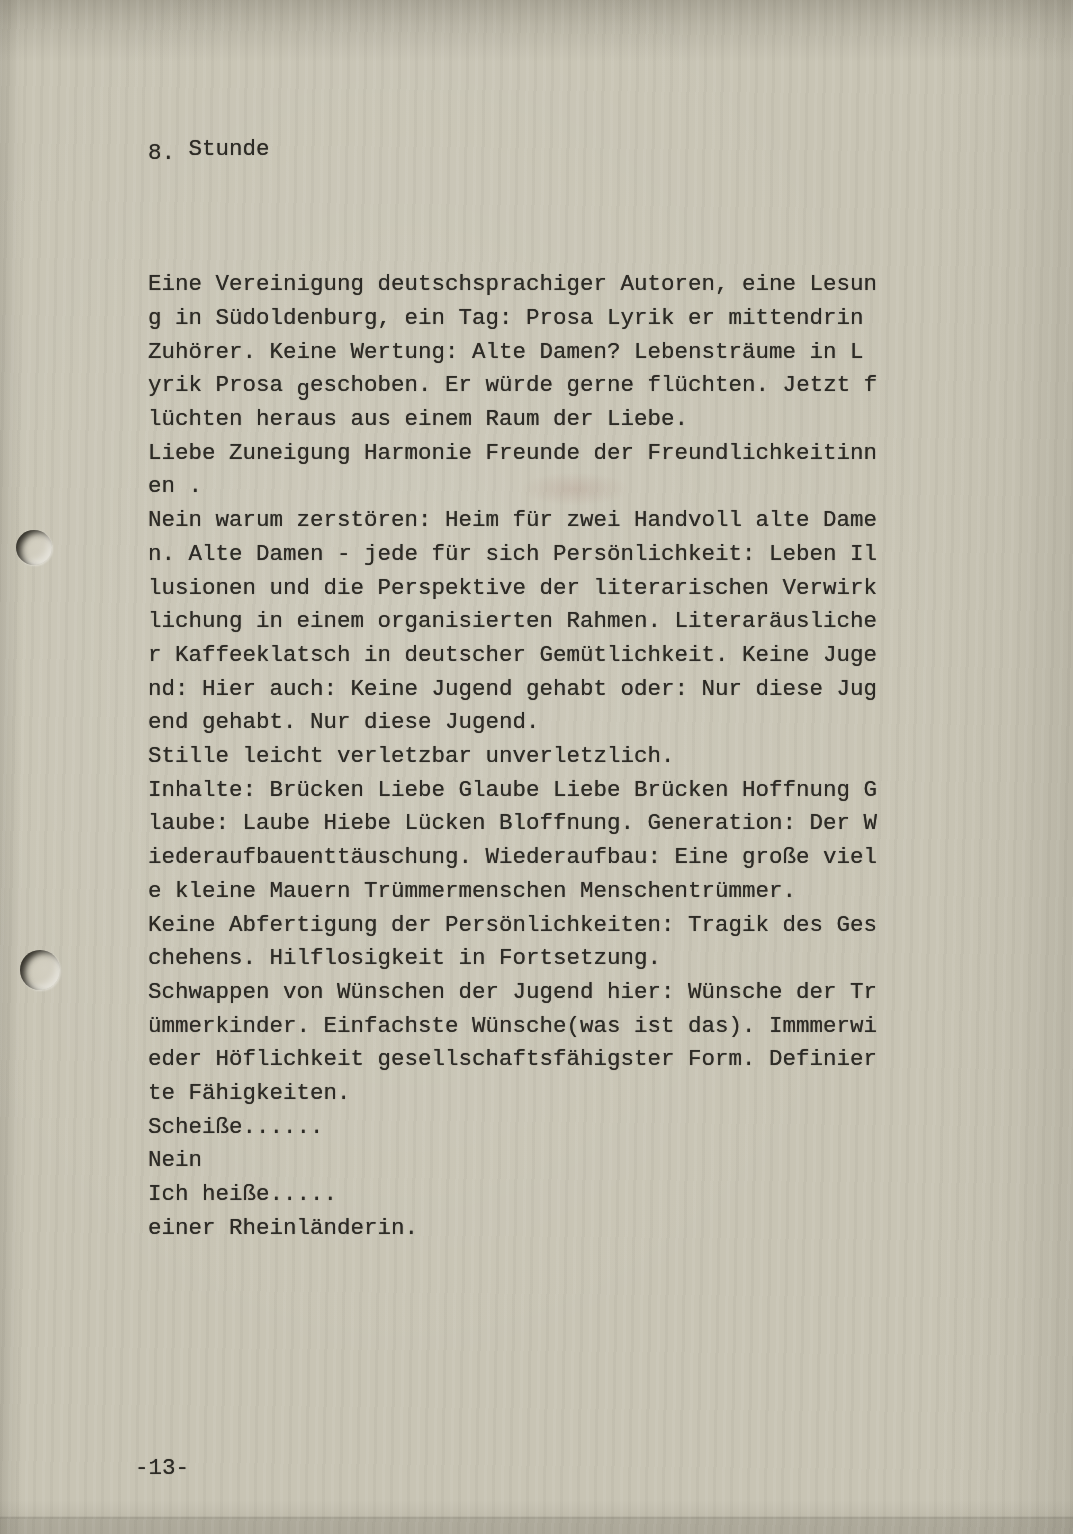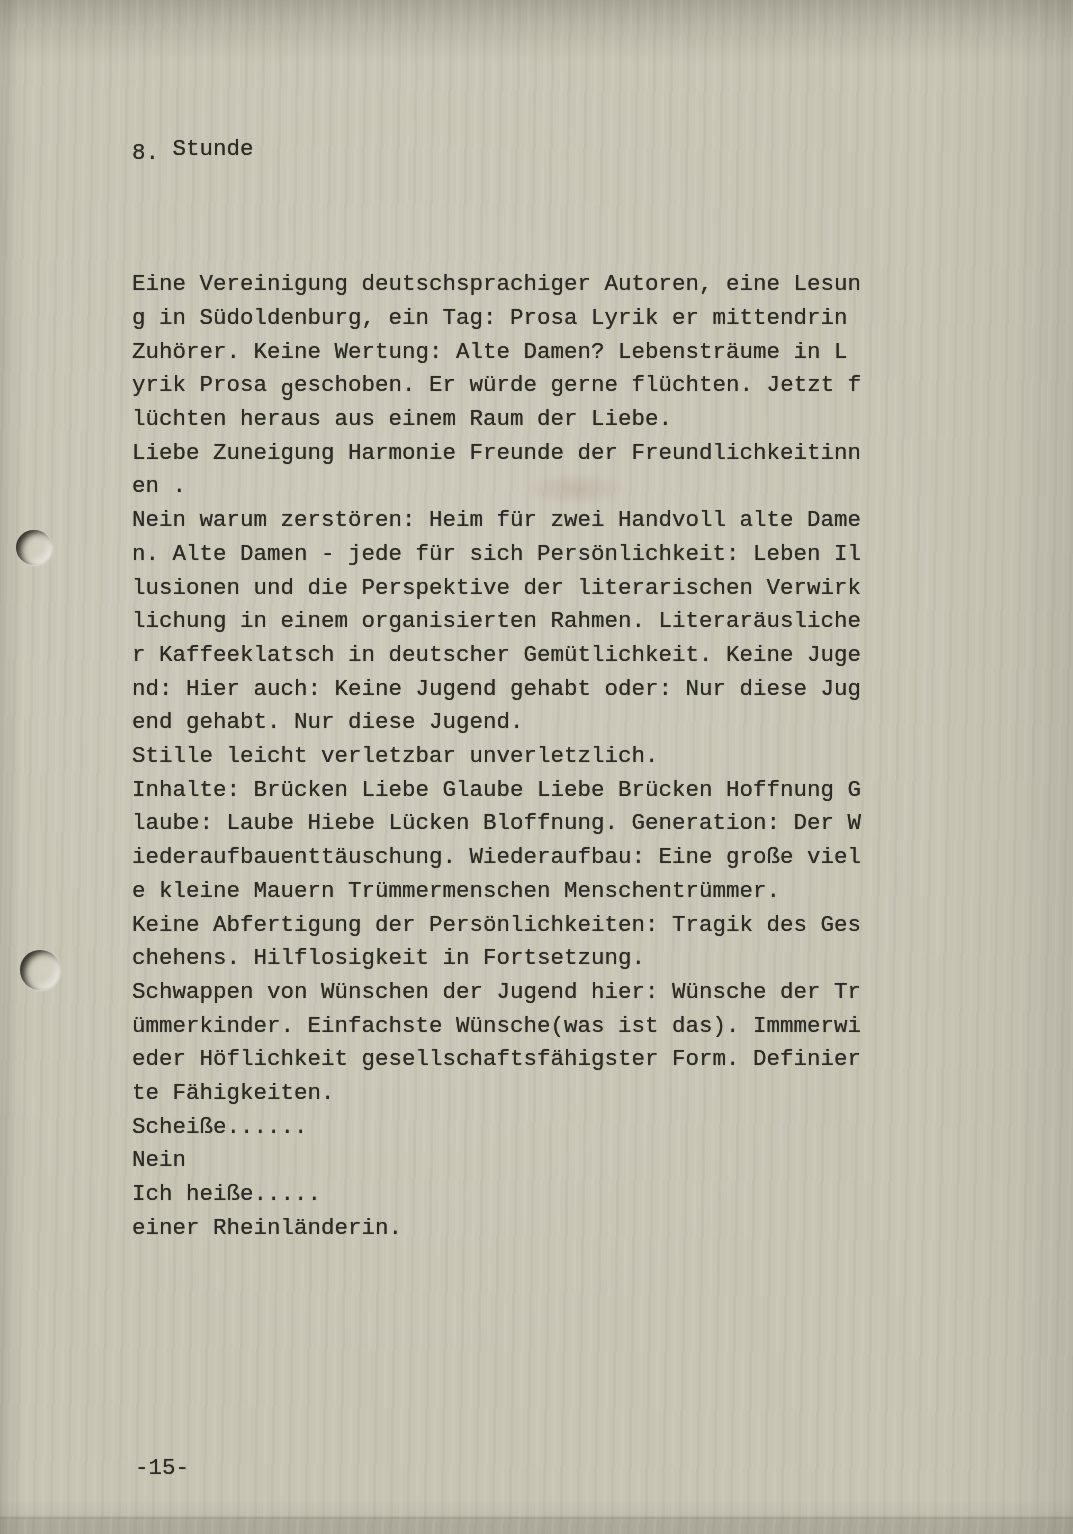--- a/index.html
+++ b/index.html
@@ -26,21 +26,21 @@
       linear-gradient(180deg, rgba(75,70,58,0.26) 0px, rgba(75,70,58,0.12) 26px, rgba(75,70,58,0.0) 62px),
       
       linear-gradient(90deg, rgba(70,66,55,0.16) 0px, rgba(70,66,55,0.0) 22px),
       
       linear-gradient(270deg, rgba(70,66,55,0.12) 0px, rgba(70,66,55,0.03) 60px, rgba(70,66,55,0.0) 140px),
       
       linear-gradient(0deg, rgba(60,56,46,0.20) 0px, rgba(60,56,46,0.18) 15px, rgba(60,56,46,0.30) 16px, rgba(60,56,46,0.06) 18px, rgba(60,56,46,0.0) 34px);
   }
   .text-block {
     position: absolute;
-    left: 132px;
+    left: 148px;
     top: 66px;
     width: 800px;
     font-family: "Liberation Mono", "DejaVu Sans Mono", monospace;
     font-size: 22.5px;
     line-height: 33.7px;
     color: #2d2b26;
     text-shadow: 0 0 0.8px rgba(45,42,36,0.85);
     white-space: pre;
   }
   .line { white-space: pre; }
@@ -86,14 +86,14 @@
 <div class="page">
   <div class="hole hole-top"></div>
   <div class="hole hole-bottom"></div>
   <div class="smudge"></div>
 
   <div class="text-block">
     <div class="line heading"><span class="drop">8.</span><span> Stunde</span></div>
     <div id="body-lines"><div class="line">Eine Vereinigung deutschsprachiger Autoren, eine Lesun</div><div class="line">g in Südoldenburg, ein Tag: Prosa Lyrik er mittendrin</div><div class="line">Zuhörer. Keine Wertung: Alte Damen? Lebensträume in L</div><div class="line">yrik Prosa <span class="dropped-char">g</span>eschoben. Er würde gerne flüchten. Jetzt f</div><div class="line">lüchten heraus aus einem Raum der Liebe.</div><div class="line">Liebe Zuneigung Harmonie Freunde der Freundlichkeitinn</div><div class="line">en .</div><div class="line">Nein warum zerstören: Heim für zwei Handvoll alte Dame</div><div class="line">n. Alte Damen - jede für sich Persönlichkeit: Leben Il</div><div class="line">lusionen und die Perspektive der literarischen Verwirk</div><div class="line">lichung in einem organisierten Rahmen. Literaräusliche</div><div class="line">r Kaffeeklatsch in deutscher Gemütlichkeit. Keine Juge</div><div class="line">nd: Hier auch: Keine Jugend gehabt oder: Nur diese Jug</div><div class="line">end gehabt. Nur diese Jugend.</div><div class="line">Stille leicht verletzbar unverletzlich.</div><div class="line">Inhalte: Brücken Liebe Glaube Liebe Brücken Hoffnung G</div><div class="line">laube: Laube Hiebe Lücken Bloffnung. Generation: Der W</div><div class="line">iederaufbauenttäuschung. Wiederaufbau: Eine große viel</div><div class="line">e kleine Mauern Trümmermenschen Menschentrümmer.</div><div class="line">Keine Abfertigung der Persönlichkeiten: Tragik des Ges</div><div class="line">chehens. Hilflosigkeit in Fortsetzung.</div><div class="line">Schwappen von Wünschen der Jugend hier: Wünsche der Tr</div><div class="line">ümmerkinder. Einfachste Wünsche(was ist das). Immmerwi</div><div class="line">eder Höflichkeit gesellschaftsfähigster Form. Definier</div><div class="line">te Fähigkeiten.</div><div class="line">Scheiße......</div><div class="line">Nein</div><div class="line">Ich heiße.....</div><div class="line">einer Rheinländerin.</div></div>
   </div>
 
-  <div class="page-number">-15-</div>
+  <div class="page-number">-13-</div>
 </div>
 
 </body></html>

